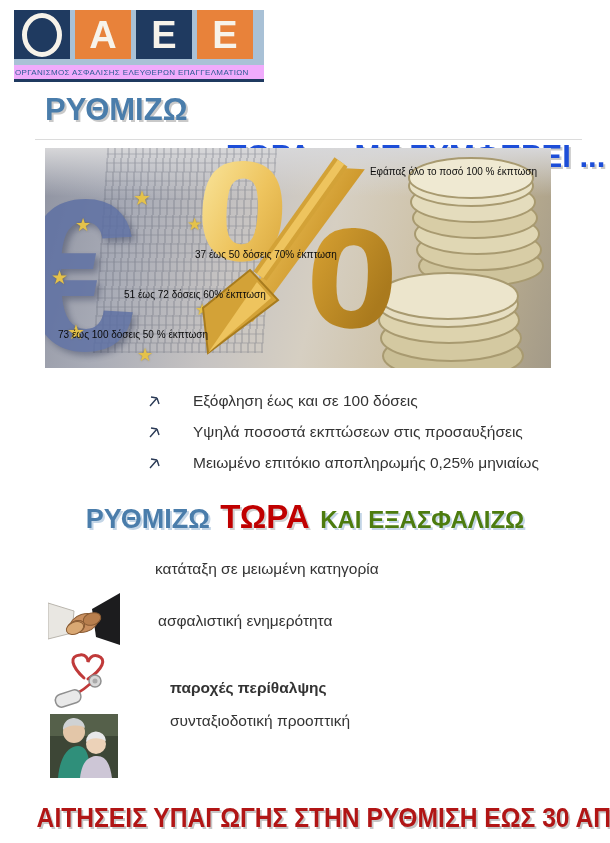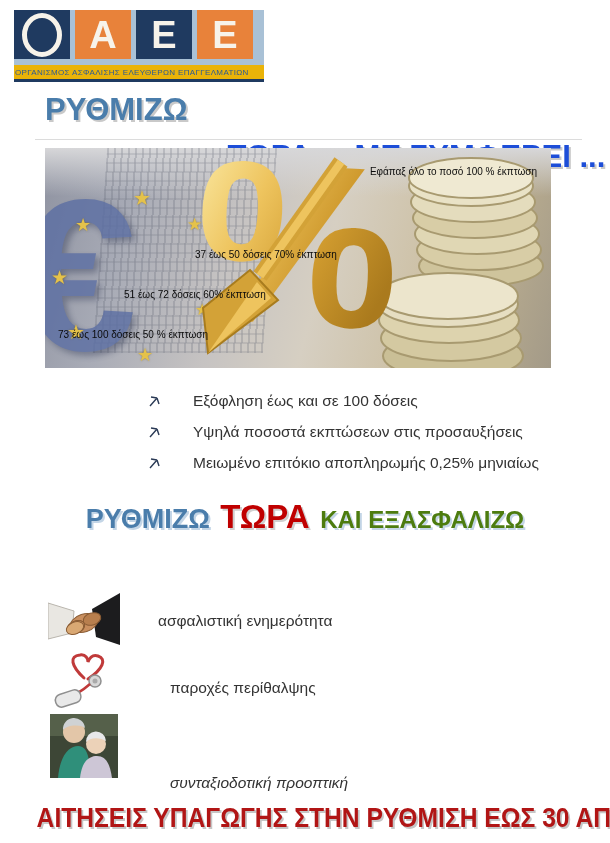--- a/index.html
+++ b/index.html
@@ -7,21 +7,21 @@
         font-family:"Liberation Sans",sans-serif;overflow:hidden;}
 
   
   .logo{position:absolute;left:14px;top:10px;width:250px;}
   .logo-band{background:#a9c1d6;display:flex;gap:5px;padding:0 0 6px 0;}
   .logo-sq{width:56px;height:49px;display:flex;align-items:center;justify-content:center;
            font-weight:bold;font-size:38px;color:#f7f3ea;line-height:1;}
   .sq-navy{background:#1f3a60;}
   .sq-orange{background:#e8823a;}
   .o-ring{width:30px;height:34px;border:5px solid #f7f3ea;border-radius:50%;}
-  .logo-sub{background:#eab308;color:#2c5a94;font-size:8px;letter-spacing:.35px;
+  .logo-sub{background:#f0abfc;color:#2c5a94;font-size:8px;letter-spacing:.35px;
             white-space:nowrap;padding:3px 1px 2px 1px;}
   .logo-rule{height:3px;background:#1f3a60;}
 
   
   .title{position:absolute;left:45px;top:92px;width:540px;display:flex;gap:40px;
          font-weight:bold;font-size:31px;white-space:nowrap;}
   .title-blue{color:#4a7dab;text-shadow:2px 2px 0 #c9c9c9;}
   .title-red{color:#1d4ed8;text-shadow:2px 2px 0 #c9c9c9;margin-top:47px;}
   .title-rule{position:absolute;left:35px;top:139px;width:547px;height:1px;background:#dcdcdc;}
 
@@ -63,22 +63,22 @@
   .heading2{position:absolute;left:0;top:498px;width:610px;text-align:center;white-space:nowrap;
             font-weight:bold;}
   .h2-blue1{font-size:27px;color:#4a7dab;text-shadow:2px 2px 0 #c3d5e6;}
   .h2-red{font-size:33px;color:#c00000;text-shadow:2px 2px 0 #d0d0d0;margin:0 6px;}
   .h2-blue2{font-size:24px;color:#4d7c0f;text-shadow:2px 2px 0 #c3d5e6;}
 
   
   .b-label{position:absolute;font-size:15.5px;color:#333;white-space:nowrap;}
   .bl0{left:155px;top:560px;}
   .bl1{left:158px;top:612px;}
-  .bl2{left:170px;top:679px;}
-  .bl3{left:170px;top:774px;font-style:italic;}
+  .bl2{left:170px;top:679px;font-weight:bold;}
+  .bl3{left:170px;top:712px;}
   .b-icon{position:absolute;}
   .bi1{left:48px;top:593px;}
   .bi2{left:53px;top:652px;}
   .bi3{left:50px;top:714px;}
 
   
   .footer{position:absolute;left:0;top:802px;width:610px;text-align:center;
           font-size:28px;font-weight:bold;color:#b11515;white-space:nowrap;
           text-shadow:2px 2px 0 #c6c6c6;transform:scaleX(.88);transform-origin:center;}
 </style>
@@ -178,20 +178,21 @@
       <span class="bullet-txt">Μειωμένο επιτόκιο αποπληρωμής 0,25% μηνιαίως</span>
     </div>
   </div>
 
   <div class="heading2">
     <span class="h2-blue1">ΡΥΘΜΙΖΩ</span>
     <span class="h2-red">ΤΩΡΑ</span>
     <span class="h2-blue2">ΚΑΙ ΕΞΑΣΦΑΛΙΖΩ</span>
   </div>
 
+  <span class="b-label bl0">κατάταξη σε μειωμένη κατηγορία</span>
 
   <svg class="b-icon bi1" width="72" height="52" viewBox="0 0 72 52">
     <polygon points="0,10 26,18 24,40 0,46" fill="#e9e7e2" stroke="#b9b5ad" stroke-width="1"></polygon>
     <polygon points="72,0 44,16 48,44 72,52" fill="#1c1c1e"></polygon>
     <g fill="#c98f5f" stroke="#8a5c34" stroke-width="1">
       <ellipse cx="36" cy="30" rx="14" ry="9" transform="rotate(-18 36 30)"></ellipse>
       <ellipse cx="28" cy="34" rx="9" ry="6" transform="rotate(-20 28 34)" fill="#d8a briefly"></ellipse>
       <ellipse cx="28" cy="34" rx="9" ry="6" transform="rotate(-20 28 34)" fill="#d8a briefly"></ellipse>
     </g>
     <ellipse cx="27" cy="35" rx="9" ry="6" transform="rotate(-22 27 35)" fill="#d9a873" stroke="#8a5c34"></ellipse>

